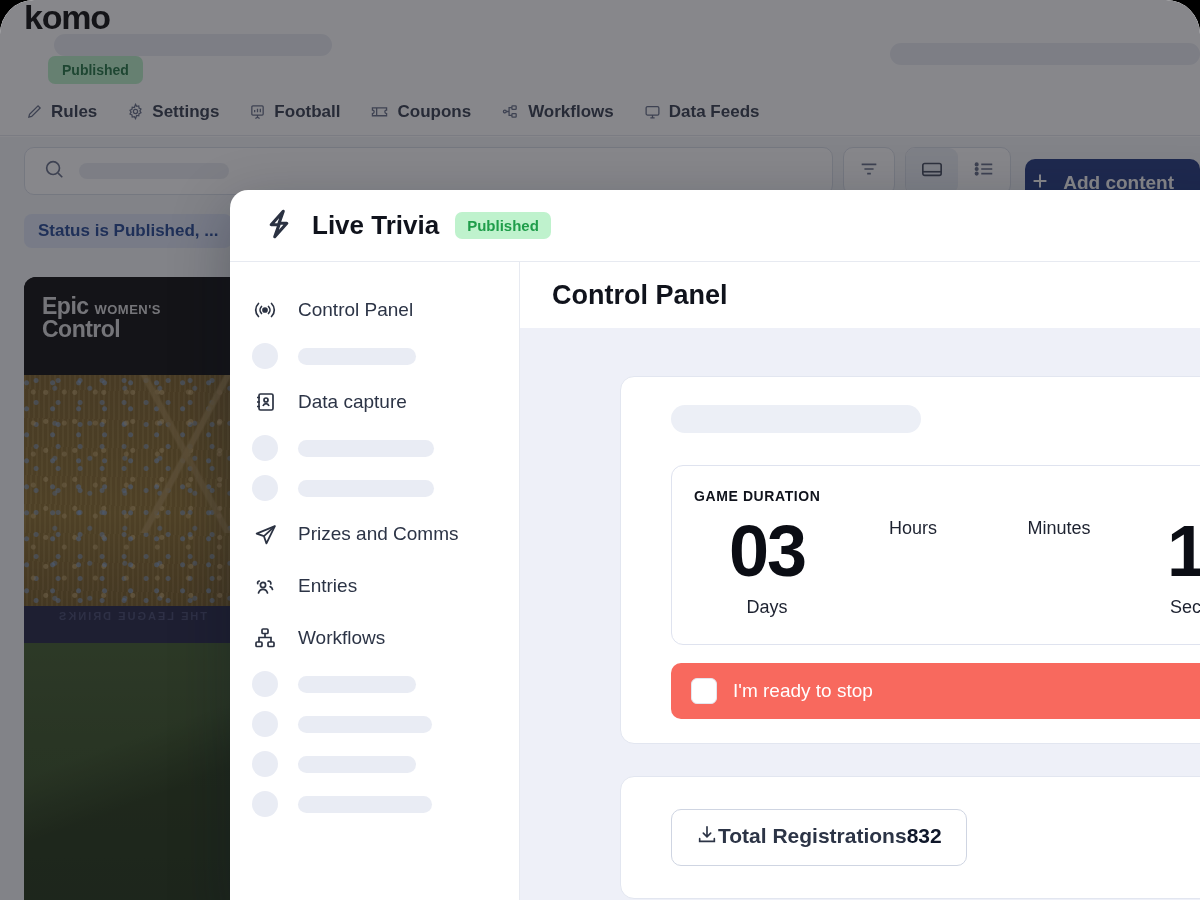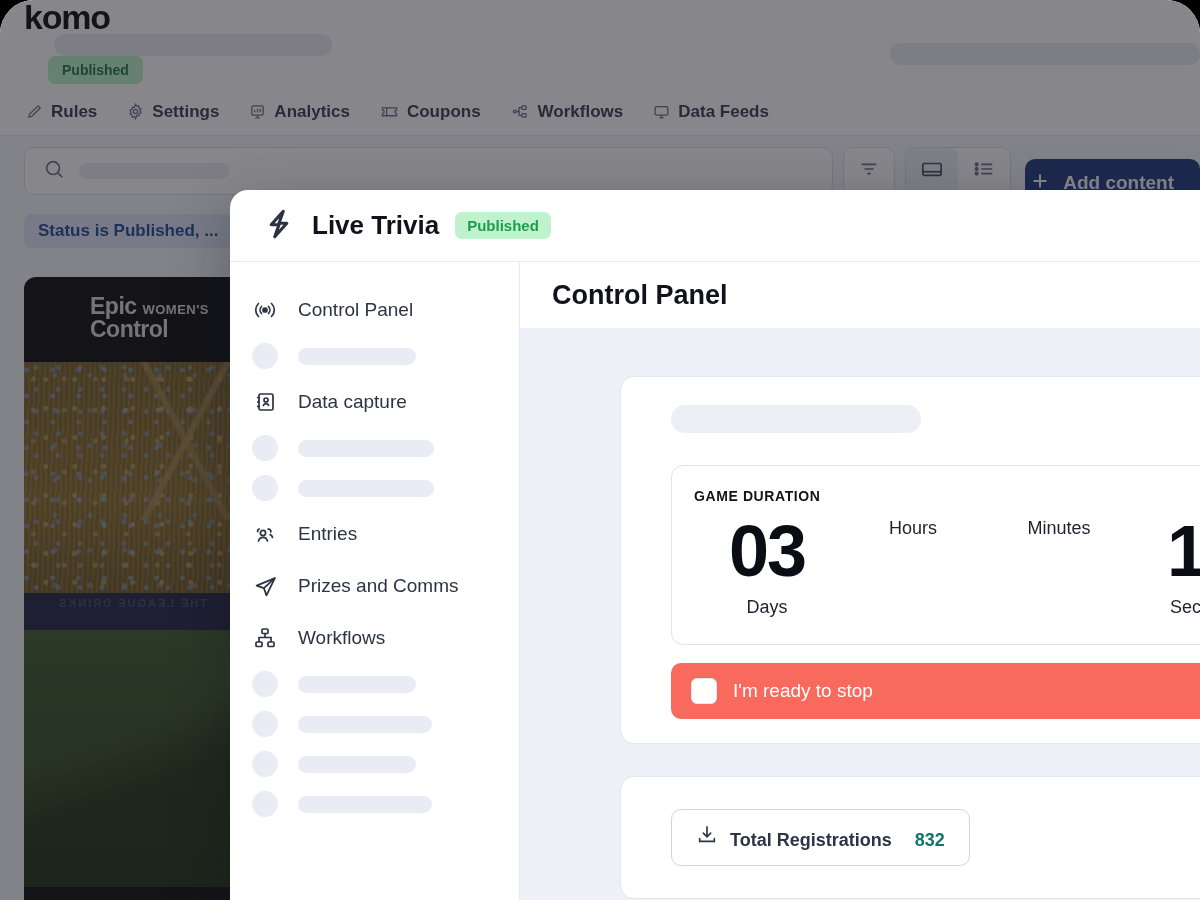--- a/index.html
+++ b/index.html
@@ -132,23 +132,22 @@
     width: 100%; height: 643px; background: #f3f5f9;
   }
   .card-img {
     position: absolute; left: 24px; top: 20px;
     width: 216px; height: 623px;
     border-radius: 12px 12px 0 0;
     overflow: hidden;
     background: #000;
   }
   .img-header {
-    position: relative; height: 85px; background: #000;
+    position: relative; height: 98px; background: #000;
     padding: 18px 0 0 18px;
-    margin-left: 48px;
   }
   .img-header .l1 {
     color: #d8d8d8; font-size: 23px; font-weight: bold;
     line-height: 0.98; letter-spacing: -0.5px;
   }
   .img-header .l1 .sm { font-size: 13px; letter-spacing: 0.5px; }
   .img-header .l2, .img-header .l3 {
     color: #d8d8d8; font-size: 23px; font-weight: bold;
     line-height: 1.02; letter-spacing: -0.5px;
   }
@@ -280,26 +279,26 @@
     width: 26px; height: 26px; background: #fff;
     border-radius: 6px; border: 1px solid #e4e6ee;
   }
   .stoplabel { color: #fff; font-size: 19px; font-weight: normal; }
   .panel2 {
     background: #fff; border: 1px solid #e2e6f0;
     border-radius: 14px; width: 640px;
     padding: 32px 0 32px 50px;
   }
   .regbtn {
-    display: inline-flex; align-items: flex-end; gap: 12px;
+    display: inline-flex; align-items: flex-start; gap: 0;
     border: 1px solid #cfd5e2; border-radius: 10px;
     padding: 14px 24px; color: #2c3446;
-    font-size: 18px; font-weight: bold;
-  }
-  .regbtn .num { color: #0f766e; margin-left: 11px; }
+    font-size: 21px; font-weight: bold;
+  }
+  .regbtn .num { color: #0f172a; }
 </style>
 </head>
 <body>
 
 <div id="root">
 
   <div class="app-frame">
 
     <div class="topbar">
       <div class="komo-logo">komo</div>
@@ -326,21 +325,21 @@
         </span>
         <span>Settings</span>
       </div>
       <div class="navitem">
         <span>
           <svg width="17" height="17" viewBox="0 0 24 24" fill="none" stroke="#5d6780" stroke-width="1.8">
               <rect x="4" y="4" width="16" height="13" rx="1.5"></rect>
               <path d="M8 13v-3M12 13V8M16 13v-5M12 17v4M9 22l3-2 3 2"></path>
             </svg>
         </span>
-        <span>Analytics</span>
+        <span>Football</span>
       </div>
       <div class="navitem">
         <span>
           <svg width="19" height="17" viewBox="0 0 26 24" fill="none" stroke="#5d6780" stroke-width="1.8">
               <path d="M3 7h20v3a2.5 2.5 0 000 5v3H3v-3a2.5 2.5 0 000-5z"></path>
               <path d="M9 7v10"></path>
             </svg>
         </span>
         <span>Coupons</span>
       </div>
@@ -488,37 +487,37 @@
           <div class="dot"></div>
           <div class="bar" style="width:136px"></div>
         </div>
         <div class="s-skel">
           <div class="dot"></div>
           <div class="bar" style="width:136px"></div>
         </div>
 
         <div class="s-item">
           <span class="ico">
+            <svg width="25" height="25" viewBox="0 0 24 24" fill="none" stroke="#2b3242" stroke-width="1.7" stroke-linejoin="round">
+                <path d="M21 4L3.5 11.2l7 2.4 2.4 6.9z"></path>
+                <path d="M10.5 13.6L21 4"></path>
+              </svg>
+          </span>
+          <span>Prizes and Comms</span>
+        </div>
+
+        <div class="s-item">
+          <span class="ico">
             <svg width="24" height="24" viewBox="0 0 24 24" fill="none" stroke="#2b3242" stroke-width="1.7" stroke-linecap="round">
                 <circle cx="10" cy="11" r="2.6"></circle>
                 <path d="M5.5 19c.7-2.5 2.4-3.7 4.5-3.7s3.8 1.2 4.5 3.7"></path>
                 <path d="M15.2 7.2a2.2 2.2 0 012.6 2.8M19.5 15.5c-.3-1.5-1.2-2.5-2.4-2.9M6.3 7a2.2 2.2 0 00-1.6 2.6"></path>
               </svg>
           </span>
           <span>Entries</span>
-        </div>
-
-        <div class="s-item">
-          <span class="ico">
-            <svg width="25" height="25" viewBox="0 0 24 24" fill="none" stroke="#2b3242" stroke-width="1.7" stroke-linejoin="round">
-                <path d="M21 4L3.5 11.2l7 2.4 2.4 6.9z"></path>
-                <path d="M10.5 13.6L21 4"></path>
-              </svg>
-          </span>
-          <span>Prizes and Comms</span>
         </div>
 
         <div class="s-item">
           <span class="ico">
             <svg width="24" height="24" viewBox="0 0 24 24" fill="none" stroke="#2b3242" stroke-width="1.7">
                 <rect x="9" y="3" width="6" height="4.5" rx="1"></rect>
                 <rect x="3" y="16" width="6" height="4.5" rx="1"></rect>
                 <rect x="15" y="16" width="6" height="4.5" rx="1"></rect>
                 <path d="M12 7.5v4M6 16v-4.5h12V16"></path>
               </svg>

